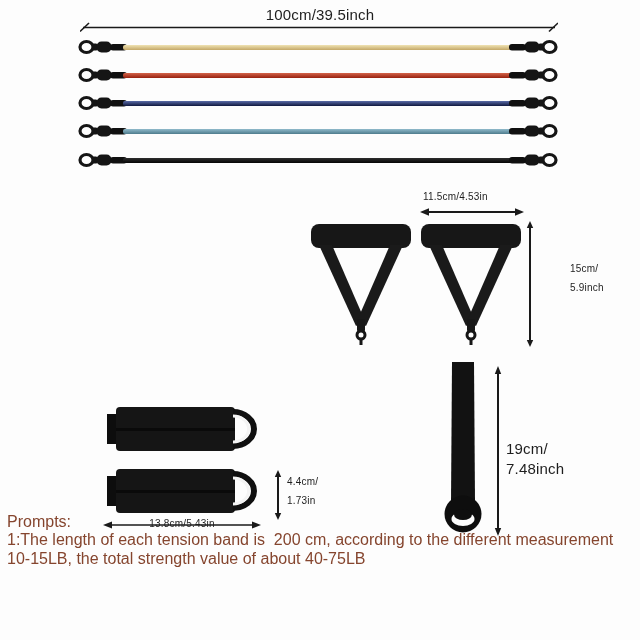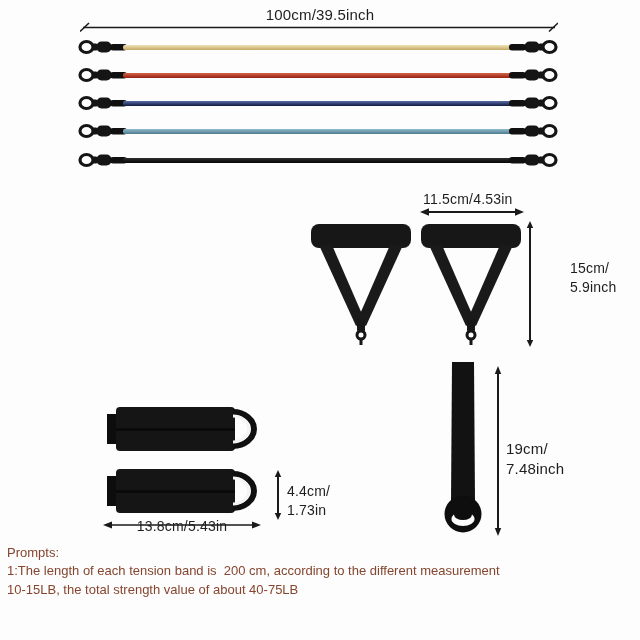--- a/index.html
+++ b/index.html
@@ -14,44 +14,44 @@
     padding-left: 24px;
   }
   .abs { position: absolute; }
   .dim-label {
     position: absolute;
     color: #1e1e1e;
     font-size: 15px;
     letter-spacing: 0.2px;
     white-space: nowrap;
   }
-  .dim-label.small { font-size: 14px; }
+  .dim-label.small { font-size: 10px; }
   .dim-label.center { text-align: center; }
   .two-line { line-height: 19px; }
   .band-row {
     position: absolute;
     left: 78px;
     width: 480px;
     height: 18px;
     display: flex;
     align-items: center;
   }
   .band-row svg.clip { flex: 0 0 auto; }
   .band-line {
     flex: 1 1 auto;
     height: 5px;
     margin: 0 -5px;
     border-radius: 2px;
   }
   .prompts {
     position: absolute;
     left: 7px;
-    top: 544px;
+    top: 513px;
     width: 630px;
-    font-size: 13px;
+    font-size: 16px;
     line-height: 18.3px;
     color: var(--prompt-color, #85452e);
   }
   .prompt-line { white-space: pre; }
 </style>
 </head>
 <body>
 
 <div class="canvas">
 
@@ -193,21 +193,21 @@
     <path d="M126 7 A 21 17 0 0 1 126 41" fill="none" stroke="#101010" stroke-width="6"></path>
     <path d="M126 11 A 15 12.5 0 0 1 126 37" fill="none" stroke="#f4f4f4" stroke-width="3"></path>
   </svg>
 
   <svg class="abs" style="left:273px; top:470px;" width="10" height="50" viewBox="0 0 10 50">
     <line x1="5" y1="4" x2="5" y2="46" stroke="#1a1a1a" stroke-width="2"></line>
     <polygon points="5,0 1.8,7 8.2,7" fill="#1a1a1a"></polygon>
     <polygon points="5,50 1.8,43 8.2,43" fill="#1a1a1a"></polygon>
   </svg>
 
-  <div class="dim-label small two-line" style="left:287px; top:482px;">
+  <div class="dim-label small two-line" style="left:287px; top:472px;">
     <div>4.4cm/</div>
     <div>1.73in</div>
   </div>
 
   <svg class="abs" style="left:103px; top:519px;" width="158" height="12" viewBox="0 0 158 12">
     <line x1="7" y1="6" x2="151" y2="6" stroke="#1a1a1a" stroke-width="1.6"></line>
     <polygon points="0,6 9,2.4 9,9.6" fill="#1a1a1a"></polygon>
     <polygon points="158,6 149,2.4 149,9.6" fill="#1a1a1a"></polygon>
   </svg>
 

